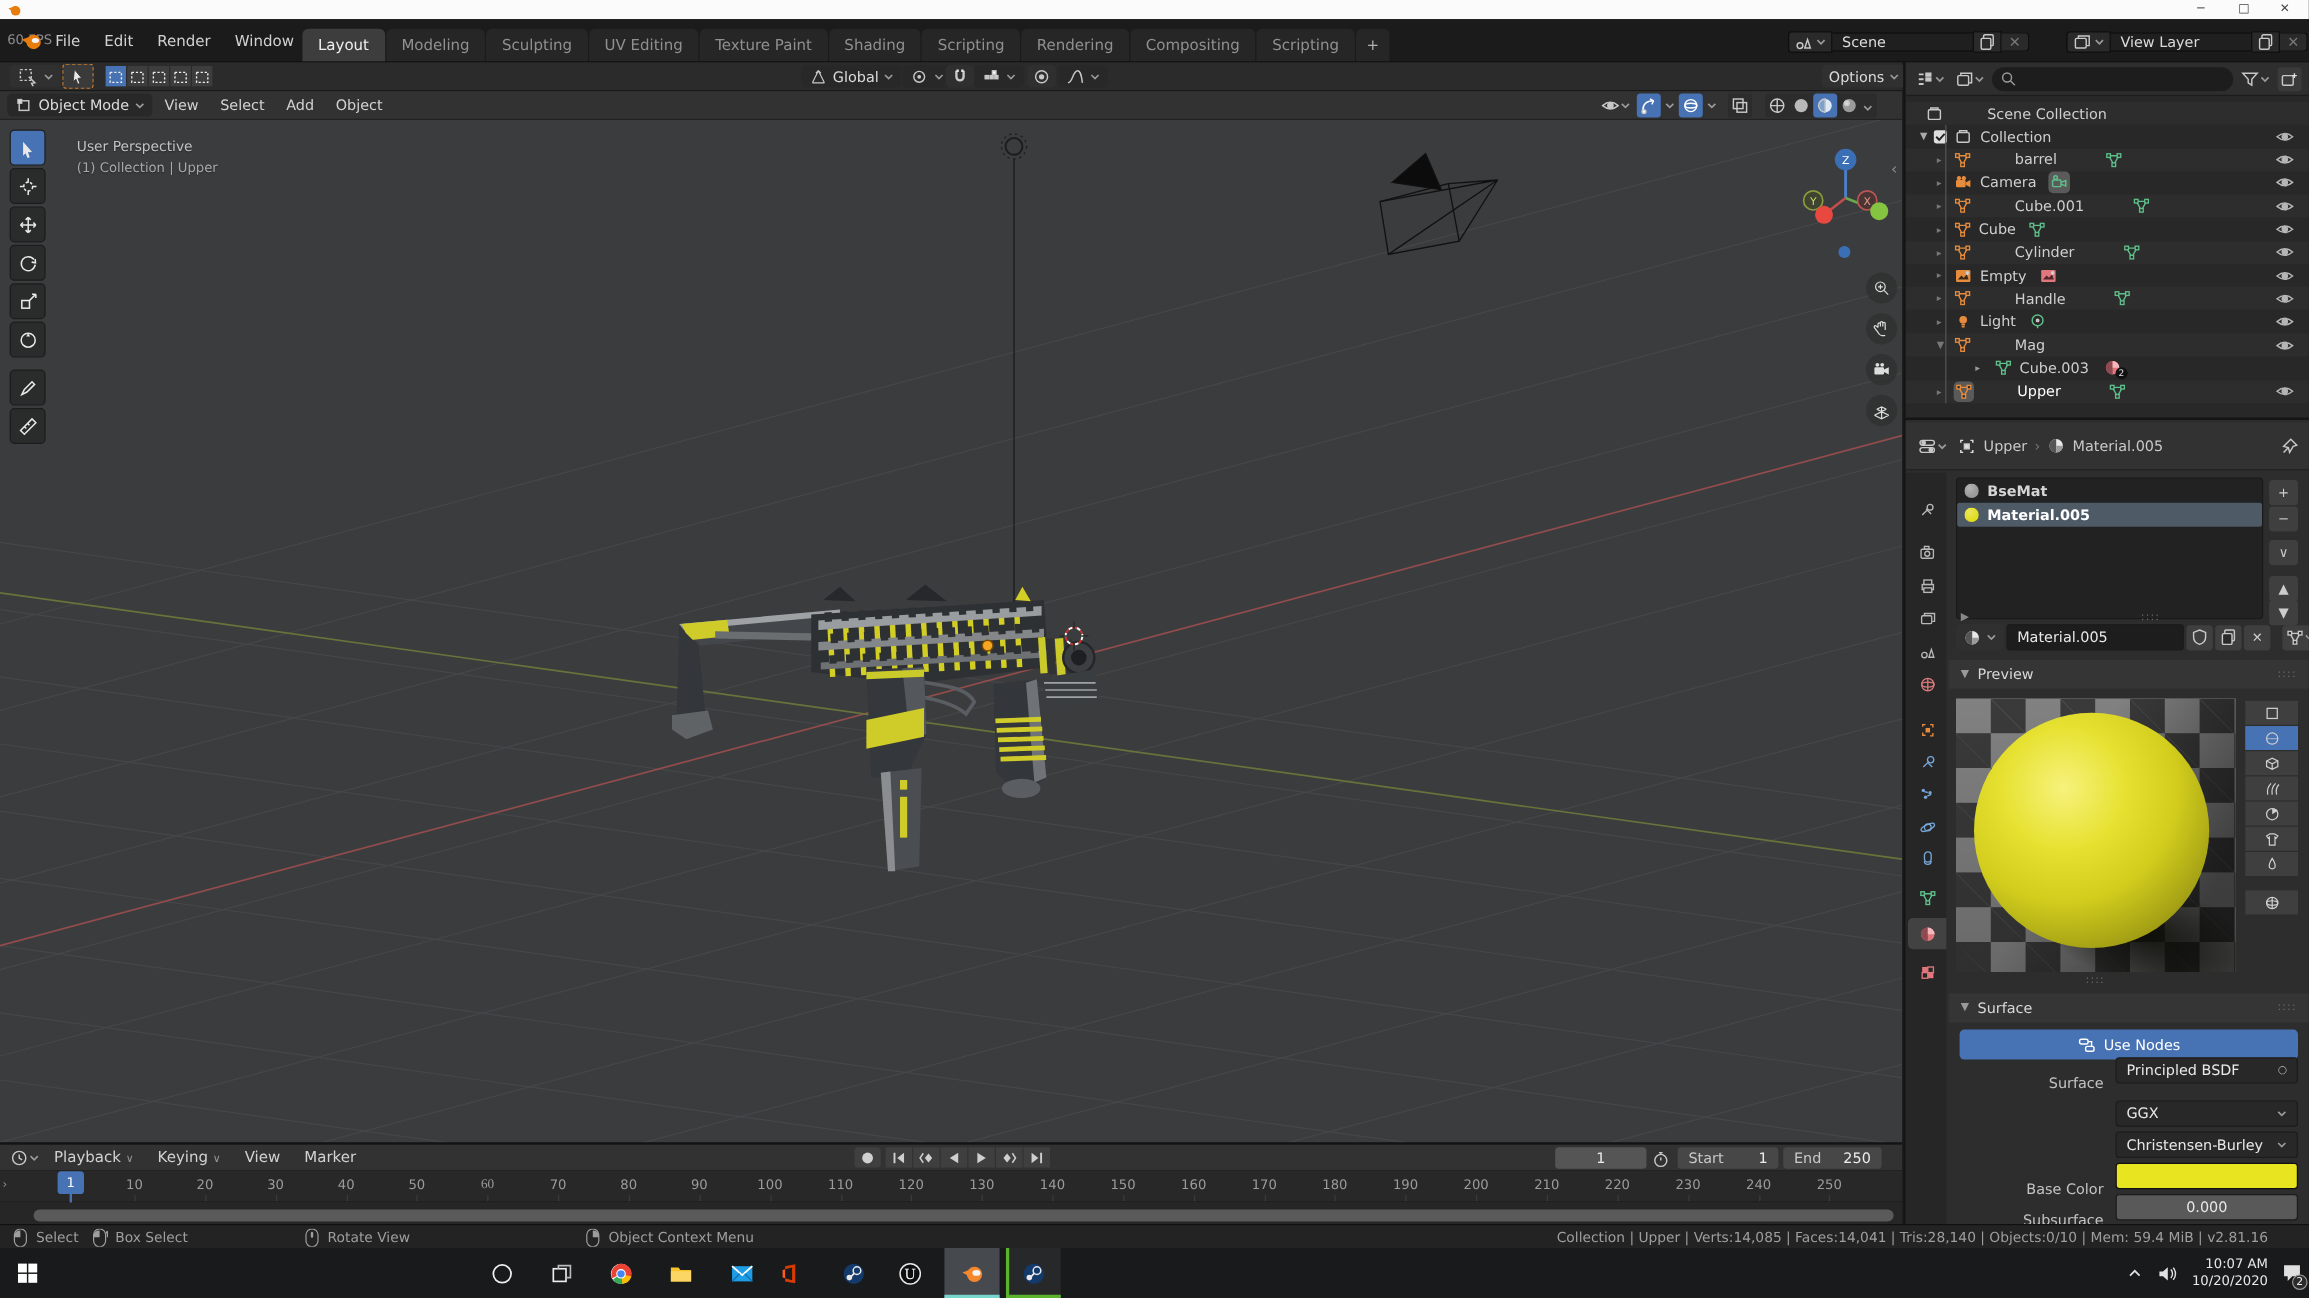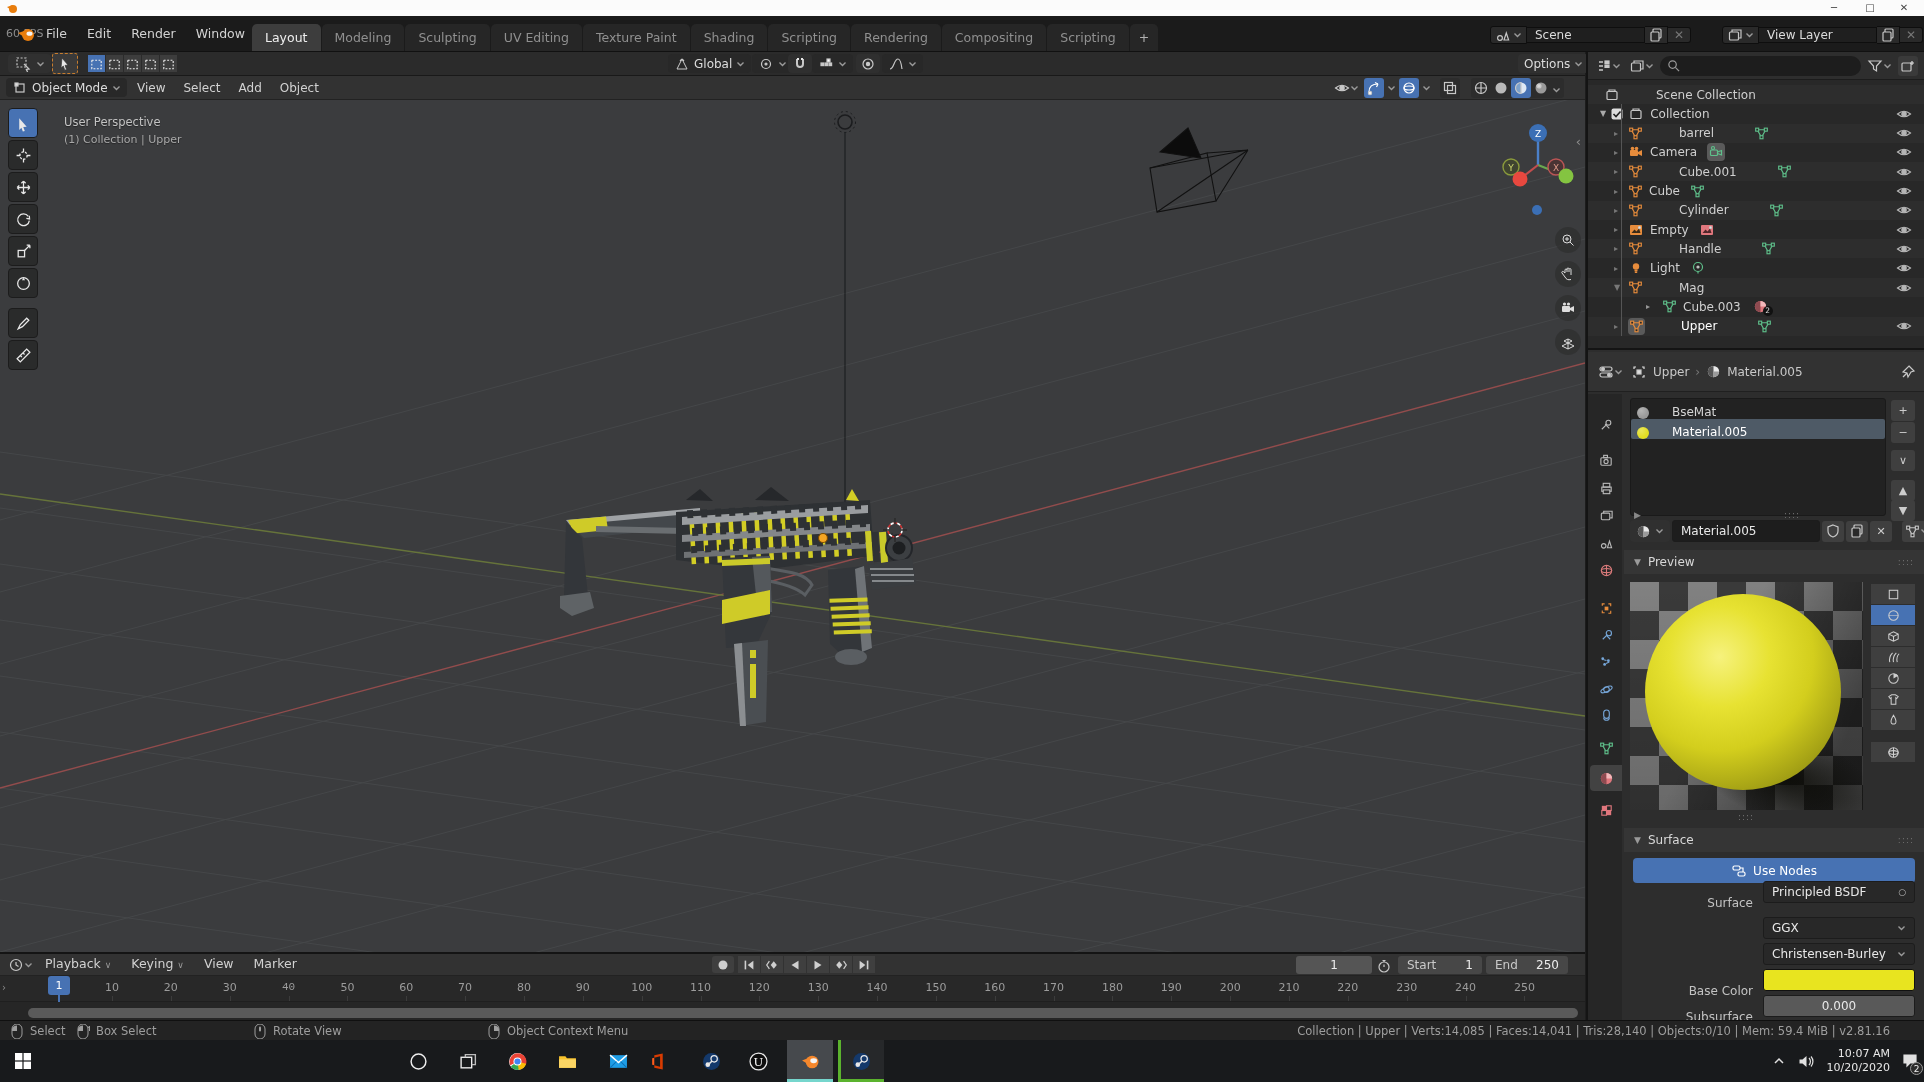--- a/index.html
+++ b/index.html
@@ -65,21 +65,21 @@
   
   #props { left:1586px; top:348px; width:338px; height:672px; background:#2d2d2d; border-left:2px solid #141414;
      border-top:2px solid #141414; overflow:hidden; }
   #props-hdr { position:absolute; left:0; top:2px; width:100%; height:40px; background:#323232; border-bottom:1px solid #202020;
      display:flex; align-items:center; padding:0 8px; gap:6px; }
   #ptabs { position:absolute; left:0; top:44px; width:34px; bottom:0; background:#262626; }
   .ptab { position:absolute; left:2px; width:32px; height:26px; display:flex; align-items:center; justify-content:center;
      border-radius:4px 0 0 4px; }
   .ptab.on { background:#424242; }
   #slotlist { position:absolute; left:42px; top:48px; width:256px; height:118px; background:#222; border:1px solid #1a1a1a; border-radius:3px; }
-  .slotrow { height:20px; display:flex; align-items:flex-end; gap:23px; padding:0 6px; color:#d5d5d5; }
+  .slotrow { height:20px; display:flex; align-items:center; gap:7px; padding:0 6px; color:#d5d5d5;font-weight:bold; }
   .slotrow.sel { background:#4e5a66; border-radius:2px; color:#fff; }
   .ball { width:12px; height:12px; border-radius:50%; }
   .sidebtn { position:absolute; left:303px; width:24px; height:21px; background:#3f3f3f; border-radius:3px;
      display:flex; align-items:center; justify-content:center; color:#ccc; font-size:11px; }
   .fieldrow { position:absolute; display:flex; align-items:center; }
   .dfield { background:#282828; border:1px solid #1c1c1c; border-radius:3px; height:22px; display:flex;
      align-items:center; padding:0 8px; color:#e8e8e8; }
   .rowlabel { position:absolute; text-align:right; color:#c3c3c3; }
   #usenodes { position:absolute; left:45px; top:508px; width:282px; height:25px; background:#4772b3; border-radius:4px;
      color:#fff; display:flex; align-items:center; justify-content:center; gap:6px; }
@@ -1479,25 +1479,25 @@
   </div>
   <div id="tl-ruler">
     <span class="abs" style="left:2px;top:6px;color:#8a8a8a;font-size:10px">›</span>
     <div id="playhead" style="left:48px"><span>1</span></div>
   <span class="rulnum" style="left: 112px;">10</span>
       <span style="position: absolute; left: 112px; bottom: 0px; width: 1px; height: 5px; background: rgb(60, 60, 60);"></span>
       <span class="rulnum" style="left: 170.85px;">20</span>
       <span style="position: absolute; left: 170.85px; bottom: 0px; width: 1px; height: 5px; background: rgb(60, 60, 60);"></span>
       <span class="rulnum" style="left: 229.7px;">30</span>
       <span style="position: absolute; left: 229.7px; bottom: 0px; width: 1px; height: 5px; background: rgb(60, 60, 60);"></span>
-      <span class="rulnum" style="left: 288.55px; font-family: Liberation Mono, monospace;">40</span>
+      <span class="rulnum" style="left: 288.55px;">40</span>
       <span style="position: absolute; left: 288.55px; bottom: 0px; width: 1px; height: 5px; background: rgb(60, 60, 60);"></span>
       <span class="rulnum" style="left: 347.4px;">50</span>
       <span style="position: absolute; left: 347.4px; bottom: 0px; width: 1px; height: 5px; background: rgb(60, 60, 60);"></span>
-      <span class="rulnum" style="left: 406.25px;">60</span>
+      <span class="rulnum" style="left: 406.25px; font-family: Liberation Serif, serif;">60</span>
       <span style="position: absolute; left: 406.25px; bottom: 0px; width: 1px; height: 5px; background: rgb(60, 60, 60);"></span>
       <span class="rulnum" style="left: 465.1px;">70</span>
       <span style="position: absolute; left: 465.1px; bottom: 0px; width: 1px; height: 5px; background: rgb(60, 60, 60);"></span>
       <span class="rulnum" style="left: 523.95px;">80</span>
       <span style="position: absolute; left: 523.95px; bottom: 0px; width: 1px; height: 5px; background: rgb(60, 60, 60);"></span>
       <span class="rulnum" style="left: 582.8px;">90</span>
       <span style="position: absolute; left: 582.8px; bottom: 0px; width: 1px; height: 5px; background: rgb(60, 60, 60);"></span>
       <span class="rulnum" style="left: 641.65px;">100</span>
       <span style="position: absolute; left: 641.65px; bottom: 0px; width: 1px; height: 5px; background: rgb(60, 60, 60);"></span>
       <span class="rulnum" style="left: 700.5px;">110</span>

